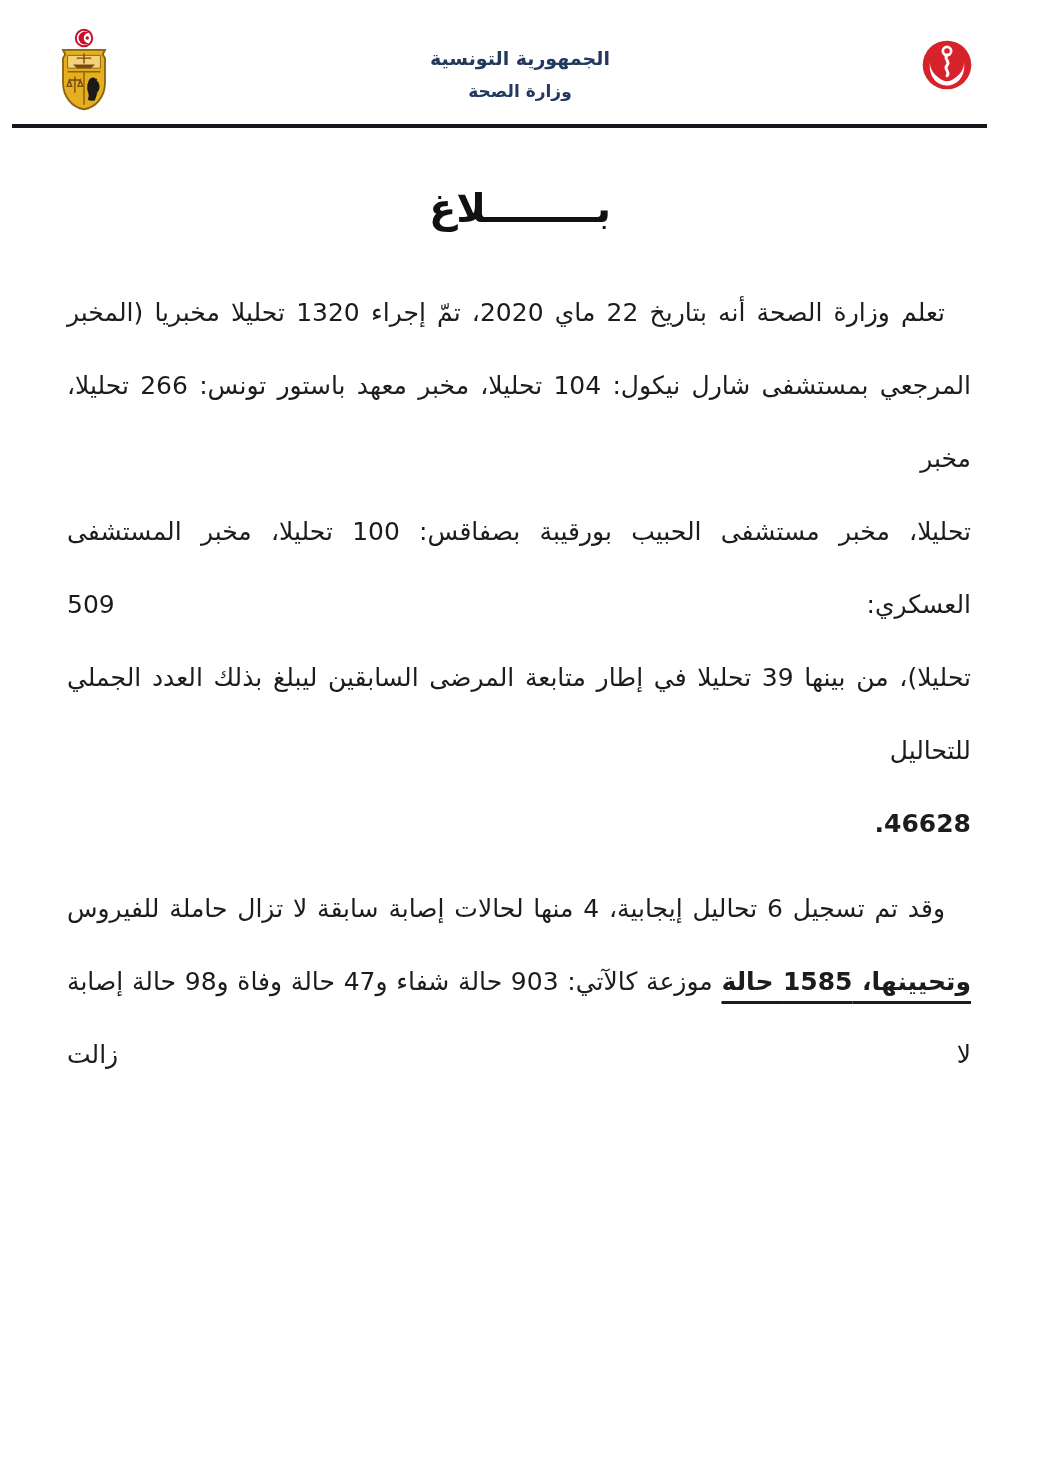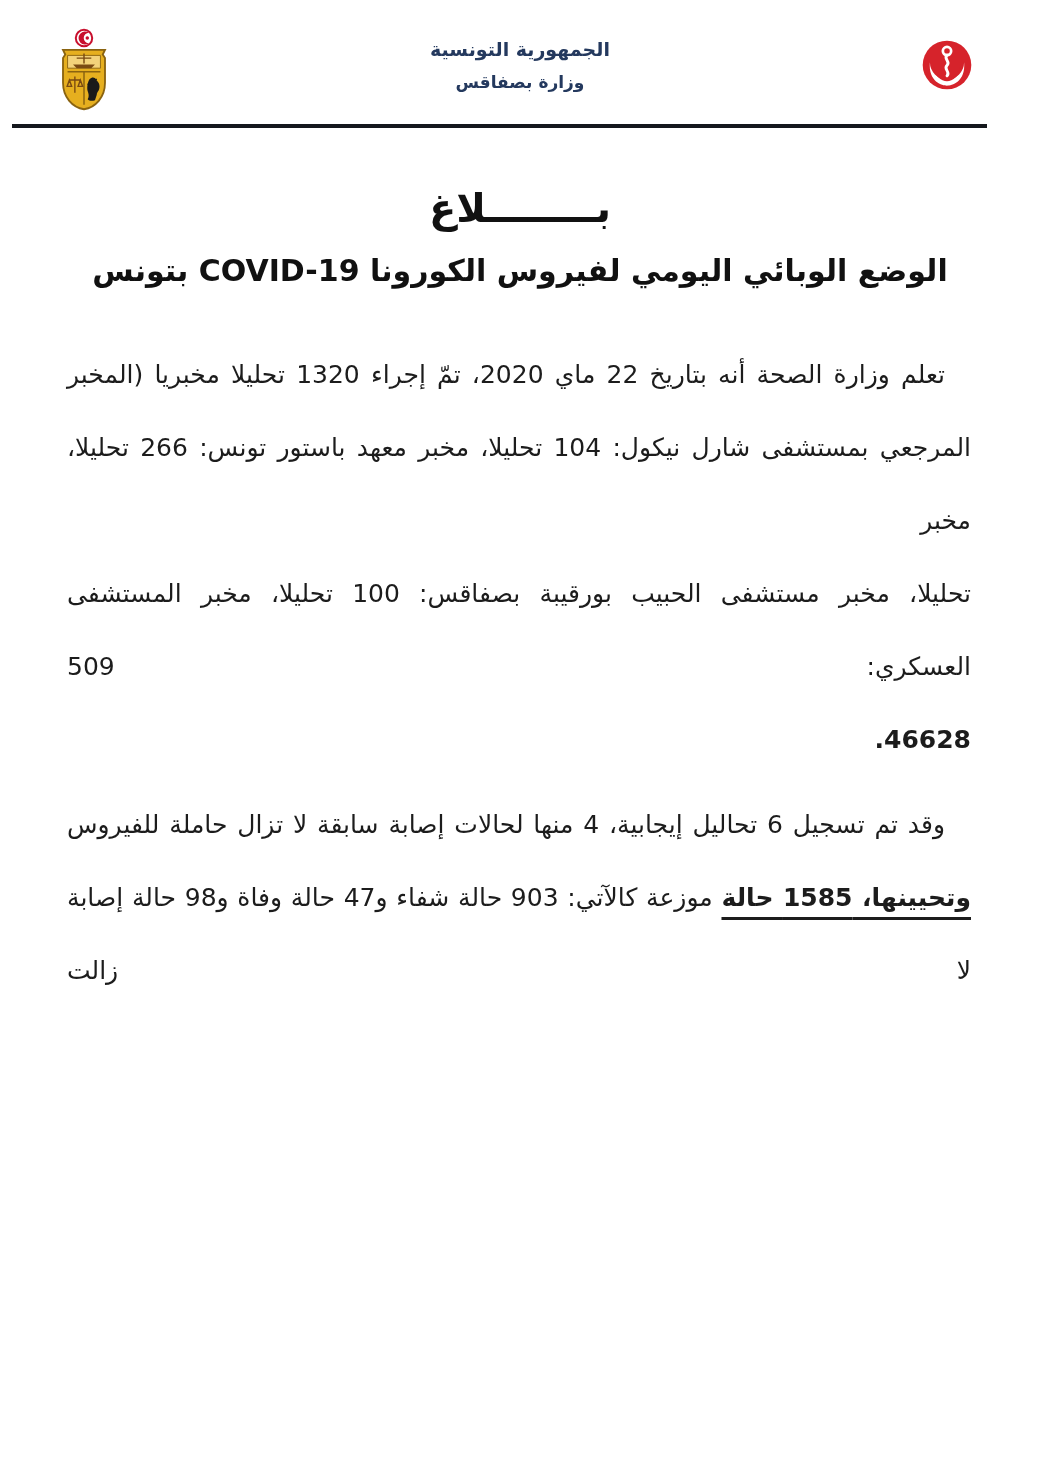--- a/index.html
+++ b/index.html
@@ -12,21 +12,21 @@
     color: var(--ink, #1c1c1c);
     direction: rtl;
     overflow: hidden;
     box-sizing: border-box;
   }
   
   .header { position: relative; height: 122px; }
   .coat { position: absolute; left: 56px; top: 28px; width: 56px; height: 84px; }
   .mohlogo { position: absolute; left: 920px; top: 38px; width: 54px; height: 54px; }
   .header-center {
-    position: absolute; left: 0; right: 0; top: 38px;
+    position: absolute; left: 0; right: 0; top: 47px;
     text-align: center; font-weight: bold; color: var(--navy, #24395e);
   }
   .gov { font-size: 19px; letter-spacing: 0; margin-bottom: 12px; }
   .min { font-size: 17px; }
   .rule { height: 4px; background: #15181d; margin: 2px 53px 0 12px; }
   
   .title {
     text-align: center; font-weight: bold; font-size: 40px;
     margin-top: 56px; line-height: 48px; color: #111;
   }
@@ -76,47 +76,47 @@
 
         <path d="M20 53 v18 M14 57 h12 M14 57 l-2.5 7 h5 z M26 57 l-2.5 7 h5 z" stroke="#7a4a12" stroke-width="1.5" fill="none"></path>
 
         <path d="M36 56 c3 -3 6 -2 7 0 c2 3 4 4 4 8 c0 5 -3 6 -3 9 l-2 6 c-3 1 -6 1 -8 -1 c2 -3 1 -6 0 -9 c-1 -4 0 -10 2 -13 z" fill="#1a1a1a"></path>
         <path d="M34 62 l10 -6" stroke="#1a1a1a" stroke-width="1.6"></path>
       </svg>
     </div>
 
     <div class="header-center">
       <div class="gov">الجمهورية التونسية</div>
-      <div class="min">وزارة بصفاقس</div>
+      <div class="min">وزارة الصحة</div>
     </div>
 
     <div class="mohlogo">
       <svg viewBox="0 0 60 60" width="54" height="54" aria-hidden="true">
         <circle cx="30" cy="30" r="27" fill="#d6232b"></circle>
 
         <path d="M11 27 a19 19 0 0 0 38 0 c2 22 -14 26 -19 26 c-5 0 -21 -4 -19 -26 z" fill="#ffffff"></path>
         <path d="M15 29 a15 15 0 0 0 30 0 c0 14 -9 19 -15 19 c-6 0 -15 -5 -15 -19 z" fill="#d6232b"></path>
 
         <circle cx="30" cy="14.5" r="4.6" fill="none" stroke="#ffffff" stroke-width="3"></circle>
         <path d="M30 19 c-4.5 4 4.5 7.5 0 11.5 c-4.5 4 4.5 7.5 0 11.5" fill="none" stroke="#ffffff" stroke-width="3.2" stroke-linecap="round"></path>
       </svg>
     </div>
 
   </div>
 
   <div class="rule"></div>
 
   <div class="title">بــــــــلاغ</div>
-  <div class="subtitle">الوضع الوبائي اليومي لفيروس الكورونا COVID-19 بتونس</div>
 
   <div class="doc-body">
       <div class="paragraph">
         <div class="line indent"><span class="">تعلم وزارة الصحة أنه بتاريخ 22 ماي 2020، تمّ إجراء 1320 تحليلا مخبريا (المخبر</span></div>
         <div class="line"><span class="">المرجعي بمستشفى شارل نيكول: 104 تحليلا، مخبر معهد باستور تونس: 266 تحليلا، مخبر</span></div>
         <div class="line"><span class="">تحليلا، مخبر مستشفى الحبيب بورقيبة بصفاقس: 100 تحليلا، مخبر المستشفى العسكري: 509</span></div>
+        <div class="line"><span class="">تحليلا)، من بينها 39 تحليلا في إطار متابعة المرضى السابقين ليبلغ بذلك العدد الجملي للتحاليل</span></div>
         <div class="line end"><span class="b">46628.</span></div>
       </div>
       <div class="paragraph">
         <div class="line indent"><span class="">وقد تم تسجيل 6 تحاليل إيجابية، 4 منها لحالات إصابة سابقة لا تزال حاملة للفيروس</span></div>
         <div class="line"><span class="b u">وتحيينها، 1585 حالة</span><span class=""> موزعة كالآتي: 903 حالة شفاء و47 حالة وفاة و98 حالة إصابة لا زالت</span></div>
       </div>
     </div>
 
 </div>
 

